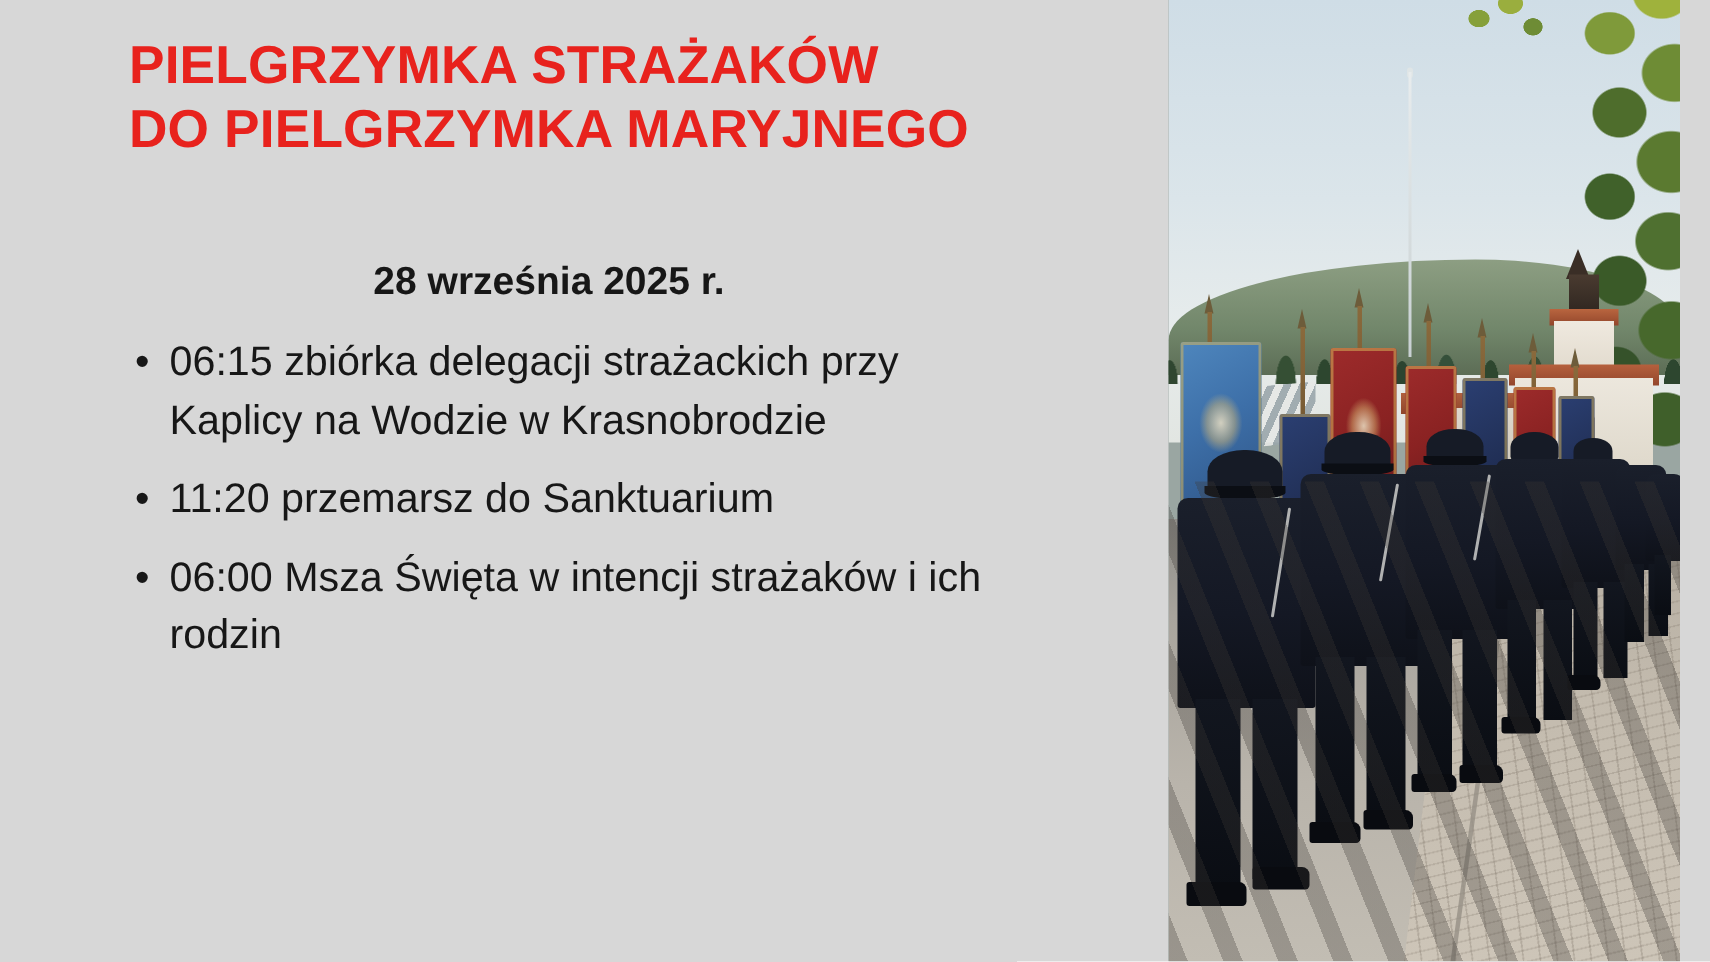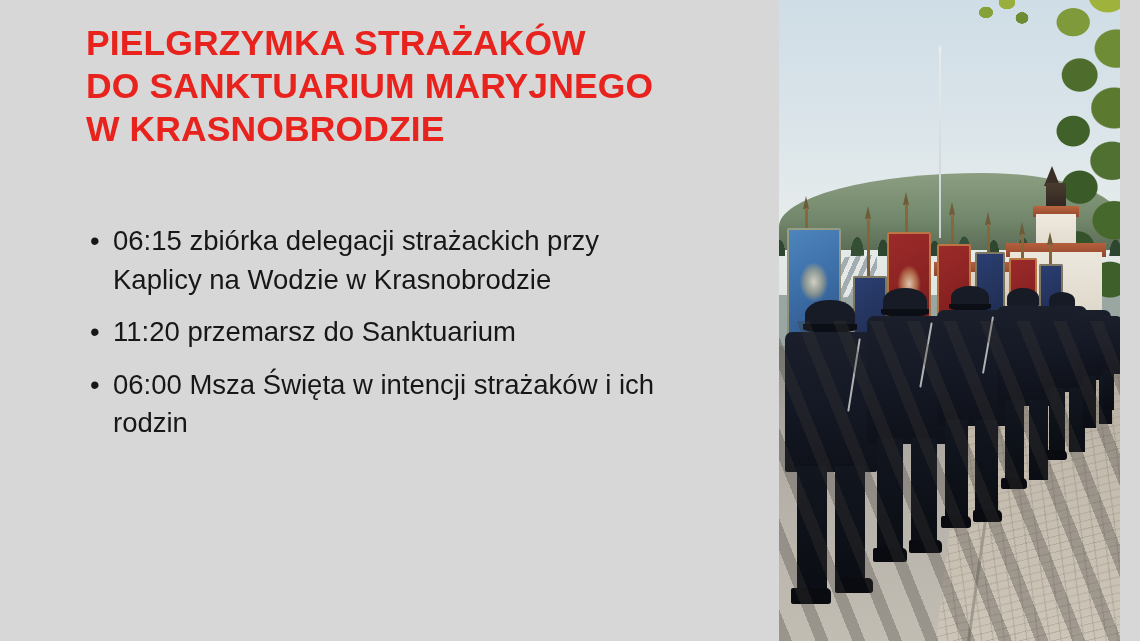--- a/index.html
+++ b/index.html
@@ -335,24 +335,24 @@
 </style>
 </head>
 <body>
 
 <div id="slide">
 
   <div id="text-panel">
 
     <div id="title-block">
       <div class="title-line">PIELGRZYMKA STRAŻAKÓW</div>
-      <div class="title-line">DO SANKTUARIUM MARYJNEGO</div>
-      <div class="title-line">W KRASNOBRODZIE</div>
+      <div class="title-line">DO PIELGRZYMKA MARYJNEGO</div>
     </div>
 
+    <div id="date-line">28 września 2025 r.</div>
 
     <ul id="agenda">
       <li class="agenda-item">
         <span class="agenda-bullet">•</span>
         <span class="agenda-text">06:15 zbiórka delegacji strażackich przy Kaplicy na Wodzie w Krasnobrodzie</span>
       </li>
       <li class="agenda-item">
         <span class="agenda-bullet">•</span>
         <span class="agenda-text">11:20 przemarsz do Sanktuarium</span>
       </li>

